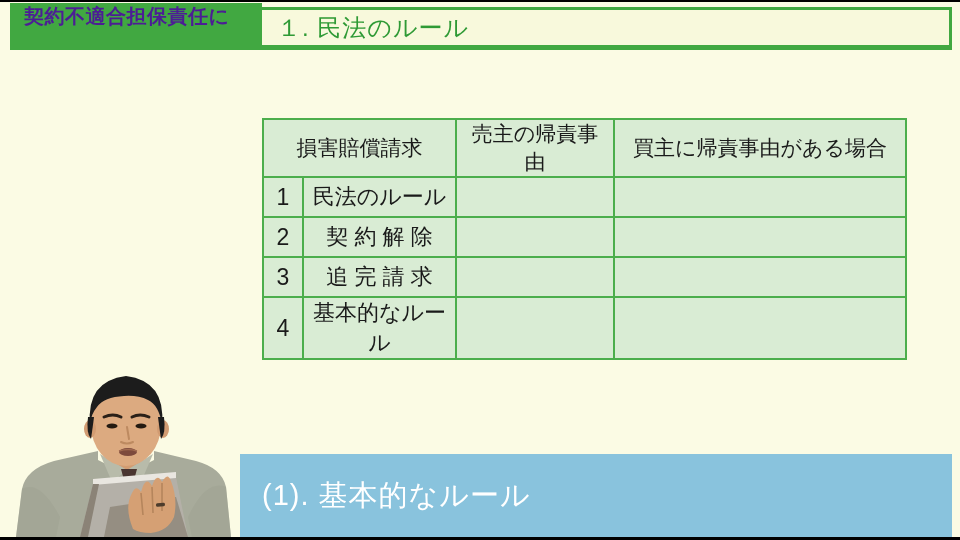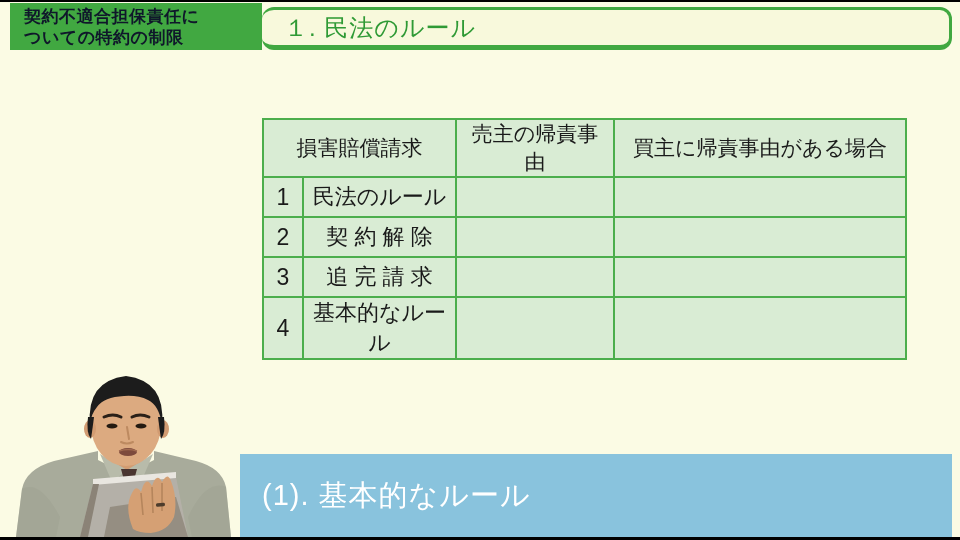--- a/index.html
+++ b/index.html
@@ -6,30 +6,30 @@
   body{width:960px;height:540px;overflow:hidden;
        font-family:"Liberation Sans",sans-serif;}
   .stage{position:relative;width:960px;height:540px;background:#fbfbe4;}
 
   .letterbox{position:absolute;left:0;width:960px;background:#000;}
   .letterbox.top{top:0;height:2px;}
   .letterbox.bottom{bottom:0;height:3px;}
 
   
   .title-box{position:absolute;left:10px;top:3px;width:252px;height:47px;
-             background:#41a841;color:#0f172a;box-sizing:border-box;
-             padding:3px 0 0 14px;line-height:21px;font-size:17px;
+             background:#41a841;color:#4c1d95;box-sizing:border-box;
+             padding:3px 0 0 14px;line-height:21px;font-size:20px;
              font-weight:700;letter-spacing:.5px;}
 
   
   .header-bar{position:absolute;left:262px;top:7px;width:690px;height:43px;
               box-sizing:border-box;background:#f8f9dc;
               border-top:3px solid #41a841;border-right:3px solid #41a841;
               border-bottom:5px solid #41a841;
-              display:flex;align-items:center;padding-left:22px;border-radius:12px;}
+              display:flex;align-items:center;padding-left:15px;}
   .header-bar .label{font-size:24px;color:#2f9a35;letter-spacing:1px;}
 
   
   .section-heading{position:absolute;left:234px;top:70px;font-size:26px;
                    color:#3ba53b;letter-spacing:1px;}
 
   
   .tbl{position:absolute;left:262px;top:118px;border-collapse:collapse;}
   .tbl th,.tbl td{border:2px solid #4cae4c;background:#d9ecd4;color:#1a1a1a;
                   font-weight:normal;text-align:center;box-sizing:border-box;
@@ -51,21 +51,20 @@
 </style>
 </head>
 <body>
 
 <div class="stage">
 
   <div class="letterbox top"></div>
 
   <div class="title-box">
     <div>契約不適合担保責任に</div>
-    <div>ついての特約の制限</div>
   </div>
 
   <div class="header-bar">
     <span class="label">１. 民法のルール</span>
   </div>
 
 
   <table class="tbl">
     <colgroup>
       <col class="col-num">

